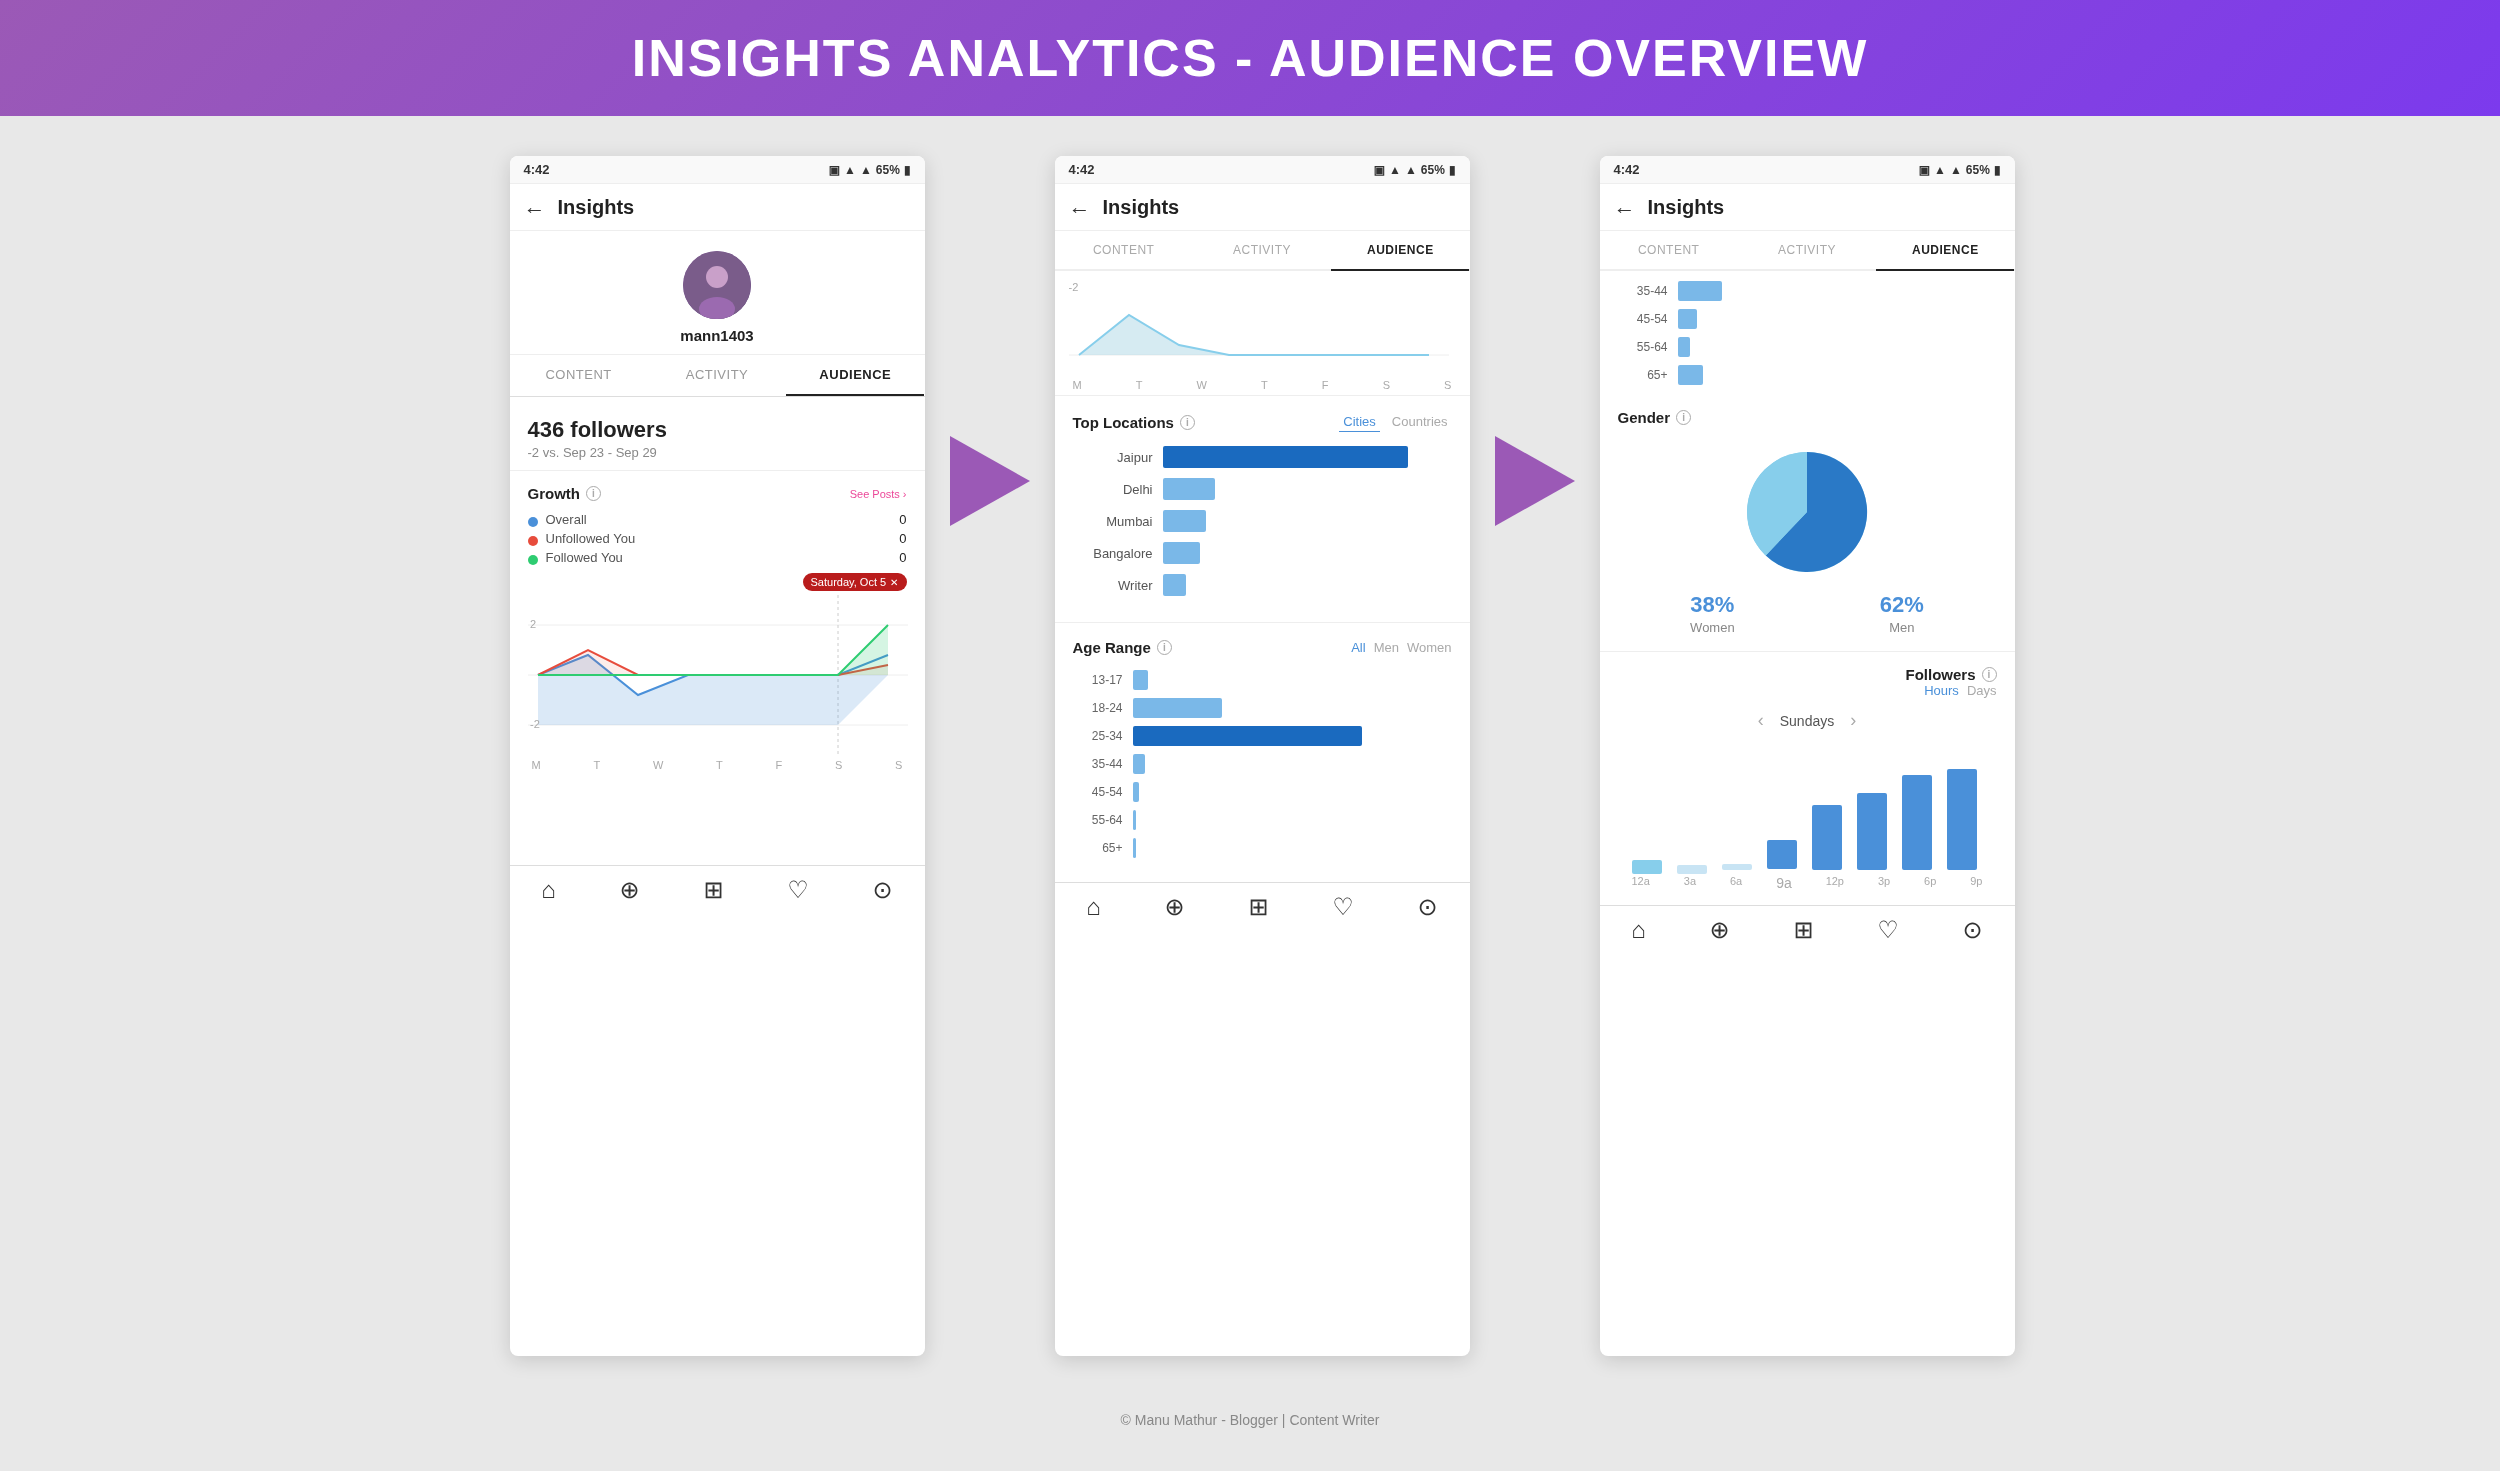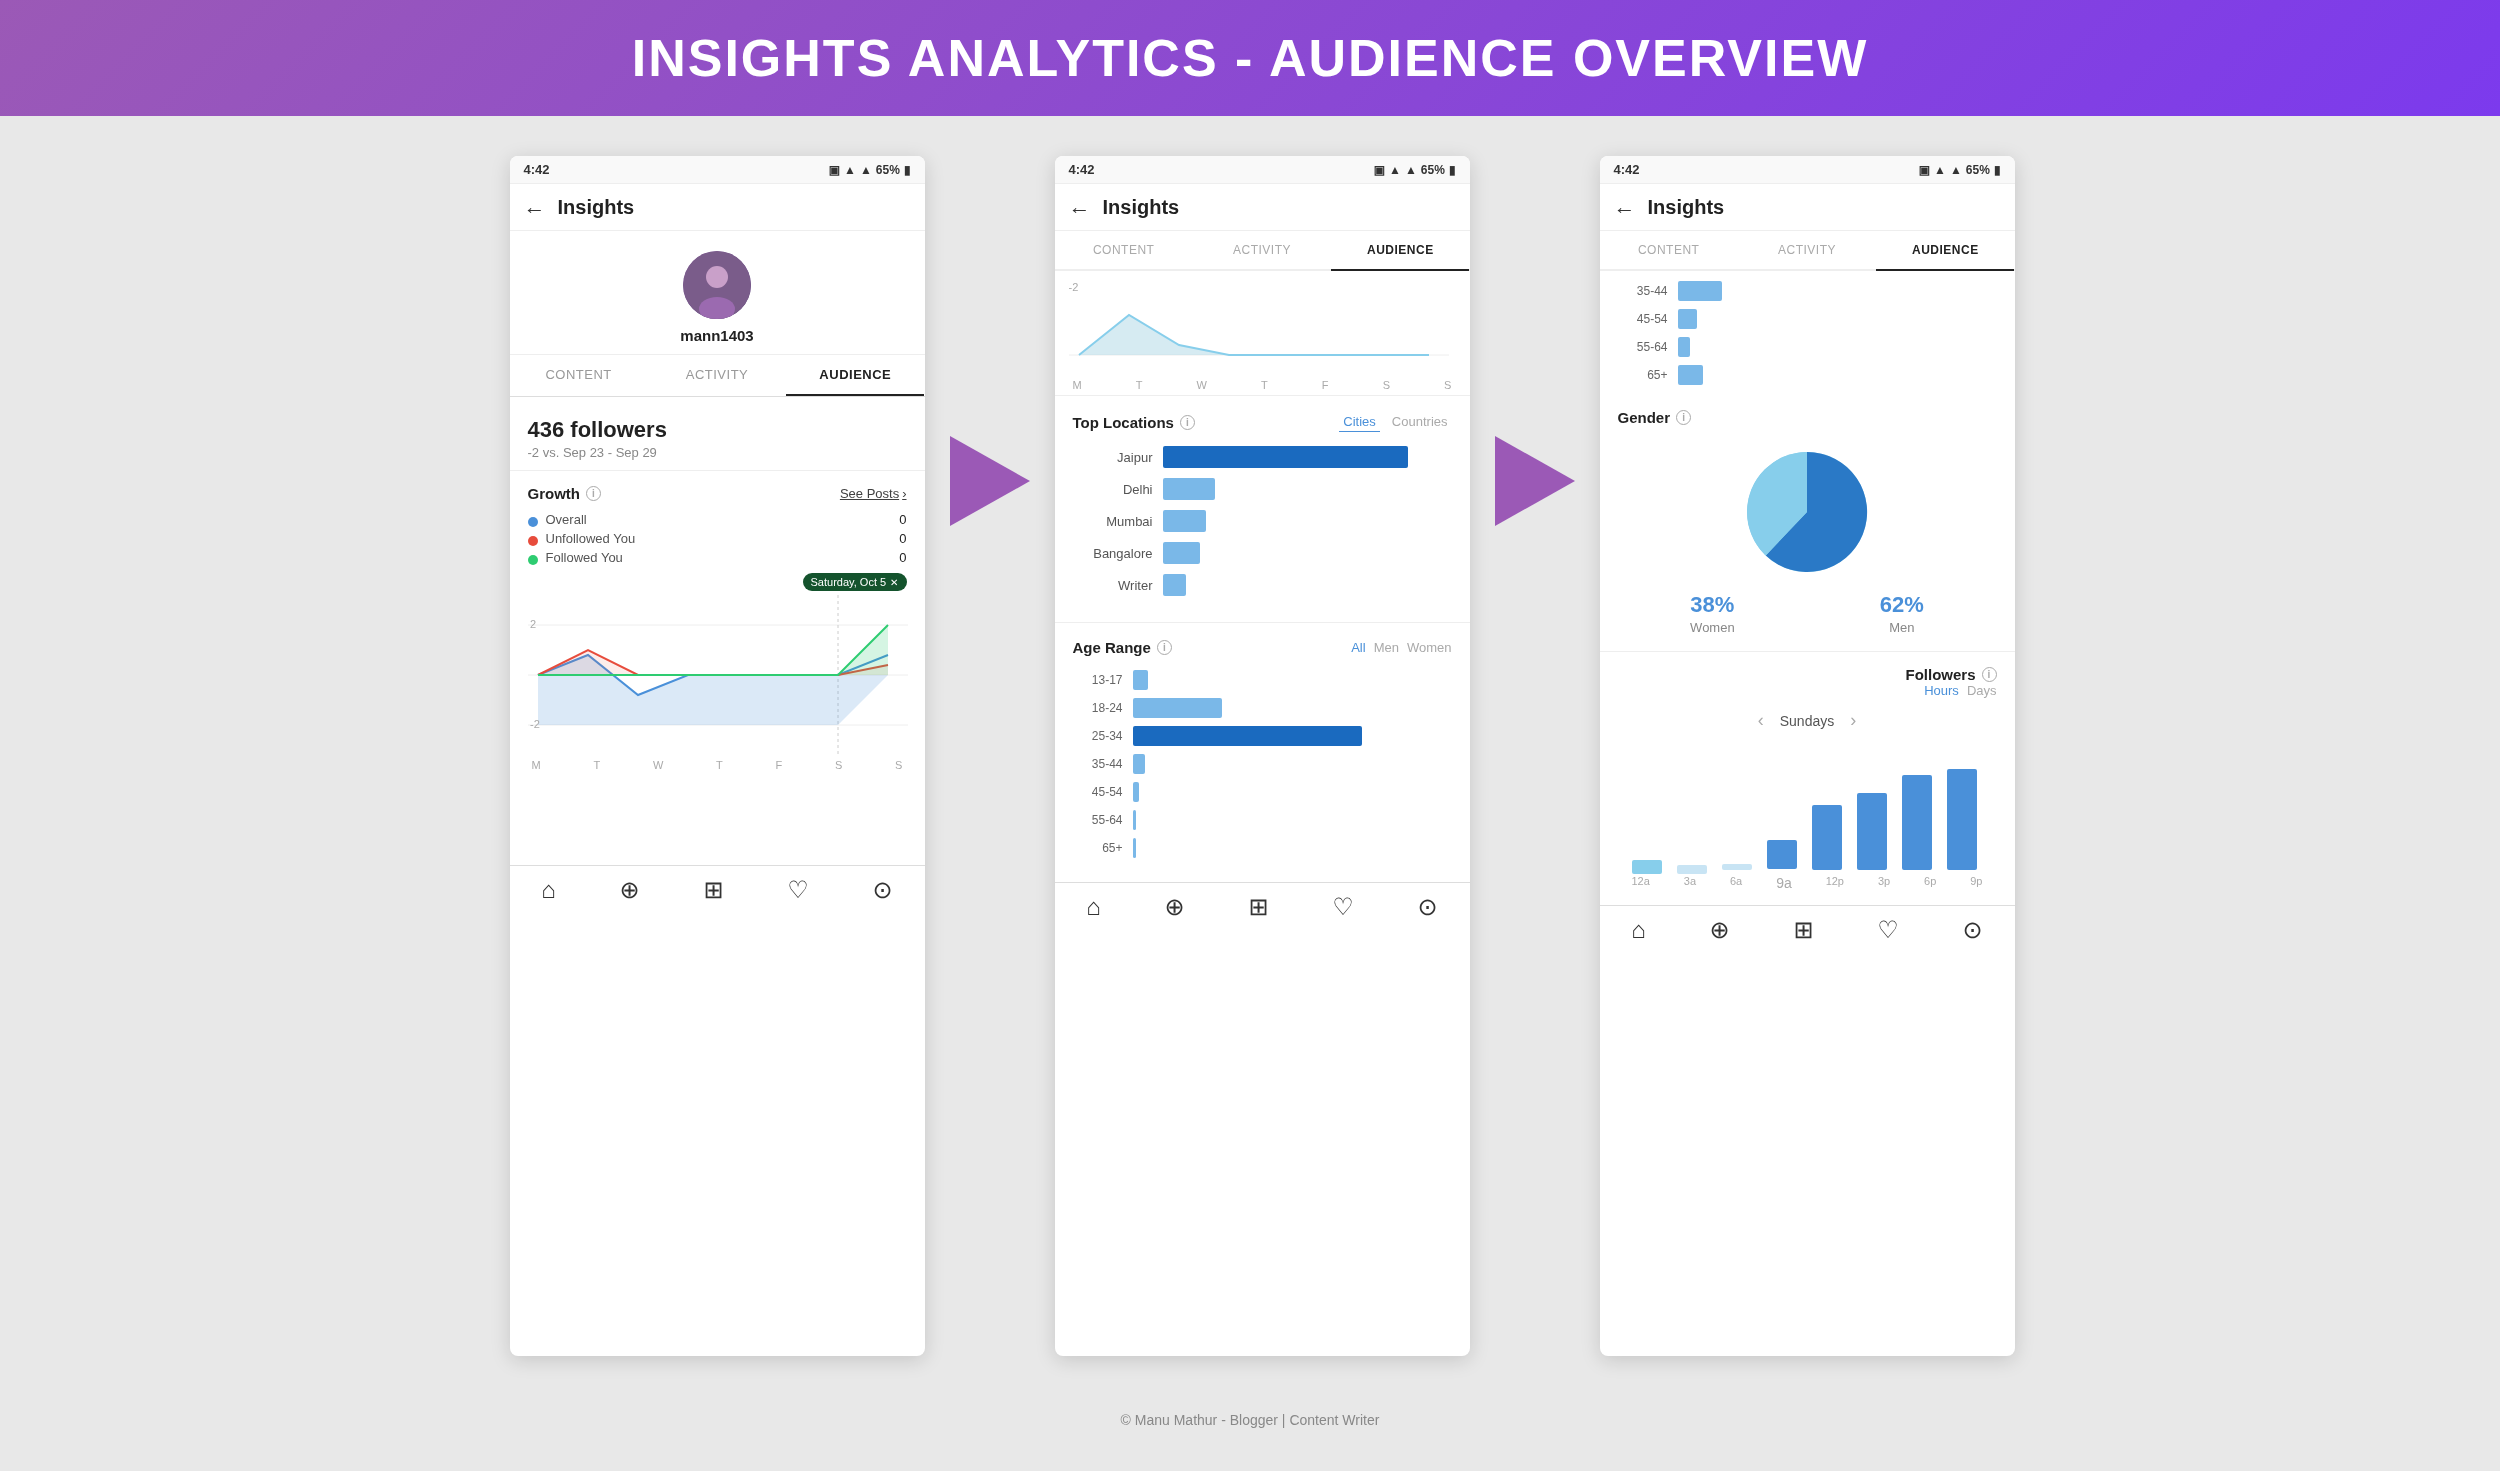--- a/index.html
+++ b/index.html
@@ -149,21 +149,21 @@
     .info-icon {
       width: 15px; height: 15px;
       border-radius: 50%;
       border: 1.5px solid #aaa;
       display: inline-flex;
       align-items: center;
       justify-content: center;
       font-size: 10px;
       color: #aaa;
     }
-    .see-posts { font-size: 13px; color: #404040; cursor: pointer; display: flex; align-items: center; gap: 3px; text-decoration: underline; }
+    .see-posts { font-size: 11px; color: #ec4899; cursor: pointer; display: flex; align-items: center; gap: 3px; }
 
     
     .legend { display: flex; flex-direction: column; gap: 4px; margin-bottom: 8px; }
     .legend-item { display: flex; align-items: center; justify-content: space-between; font-size: 13px; color: #555; }
     .legend-dot { width: 10px; height: 10px; border-radius: 50%; margin-right: 8px; }
     .legend-left { display: flex; align-items: flex-end; }
     .legend-val { color: #222; font-weight: 500; }
 
     
     .chart-area { position: relative; width: 100%; }
@@ -292,21 +292,21 @@
       padding: 10px 0;
       border-top: 1px solid #ddd;
       background: white;
       position: relative;
       margin-top: auto;
     }
     .bottom-nav-icon { font-size: 24px; color: #333; cursor: pointer; }
 
     
     .tooltip-bubble {
-      background: #14532d;
+      background: #b91c1c;
       color: white;
       font-size: 11px;
       padding: 3px 8px;
       border-radius: 10px;
       display: inline-flex;
       align-items: center;
       gap: 4px;
       white-space: nowrap;
     }
     .tooltip-x { font-size: 10px; cursor: pointer; }

